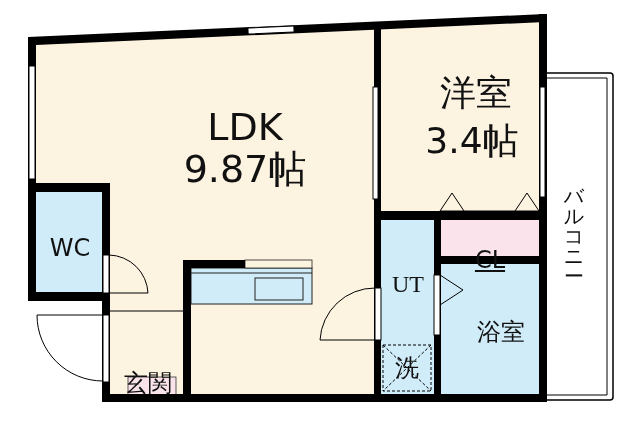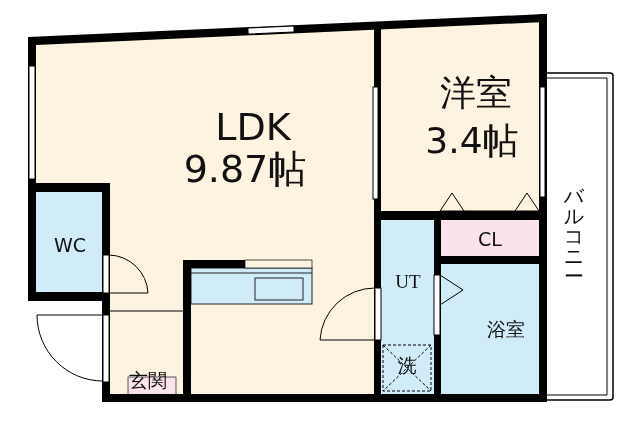--- a/index.html
+++ b/index.html
@@ -1,21 +1,21 @@
 <!DOCTYPE html>
 <html><head>
 <meta charset="utf-8">
 <style>
   html, body { margin: 0; padding: 0; background: #ffffff; }
   body { width: 640px; height: 422px; position: relative; overflow: hidden; font-family: "DejaVu Sans", sans-serif; }
   svg { position: absolute; left: 0; top: 0; }
   .lbl { position: absolute; color: #111; text-align: center; line-height: 1.05; white-space: nowrap; }
   .big { font-size: 38px; }
   .mid { font-size: 36px; }
-  .sm { font-size: 19px; }
+  .sm { font-size: 24px; }
   .bal { position: absolute; left: 562px; top: 186px; width: 24px; font-size: 20px; line-height: 1.0; text-align: center; color: #111; }
   .bal span { display: block; }
 </style>
 </head>
 <body>
 
 <svg width="640" height="422" viewBox="0 0 640 422" xmlns="http://www.w3.org/2000/svg">
 
   <path d="M545 73 L610 73 Q613 73 613 76 L613 397 Q613 400 610 400 L545 400" fill="#fff" stroke="#000" stroke-width="1.5"></path>
   <path d="M545 78 L607 78 L607 395 L545 395" fill="none" stroke="#000" stroke-width="1"></path>
@@ -83,26 +83,26 @@
     <line x1="440" y1="211" x2="539" y2="211"></line>
 
     <line x1="110" y1="311" x2="183" y2="311"></line>
 
     <rect x="383" y="345" width="48" height="46" stroke-dasharray="3,2"></rect>
     <line x1="383" y1="345" x2="431" y2="391" stroke-dasharray="3,2"></line>
     <line x1="431" y1="345" x2="383" y2="391" stroke-dasharray="3,2"></line>
   </g>
 </svg>
 
-<div class="lbl big" style="left:198px; top:108px; width:110px;">LDK</div>
+<div class="lbl big" style="left:190px; top:108px; width:110px;">LDK</div>
 <div class="lbl big" style="left:170px; top:150px; width:150px;">9.87帖</div>
 <div class="lbl mid" style="left:421px; top:74px; width:110px;">洋室</div>
 <div class="lbl mid" style="left:412px; top:122px; width:120px;">3.4帖</div>
 <div class="lbl sm" style="left:42px; top:236px; width:56px;">WC</div>
-<div class="lbl sm" style="left:455px; top:230px; width:70px;">CL</div>
+<div class="lbl sm" style="left:455px; top:248px; width:70px;text-decoration:underline;">CL</div>
 <div class="lbl sm" style="left:383px; top:272px; width:50px;font-family:Liberation Serif, serif;">UT</div>
 <div class="lbl sm" style="left:387px; top:356px; width:40px;">洗</div>
 <div class="lbl sm" style="left:455px; top:320px; width:70px;text-align:right;">浴室</div>
 <div class="lbl sm" style="left:115px; top:335px; width:66px;margin-top:36px;">玄関</div>
 
 <div class="bal">
   <span>バ</span>
   <span>ル</span>
   <span>コ</span>
   <span>ニ</span>

